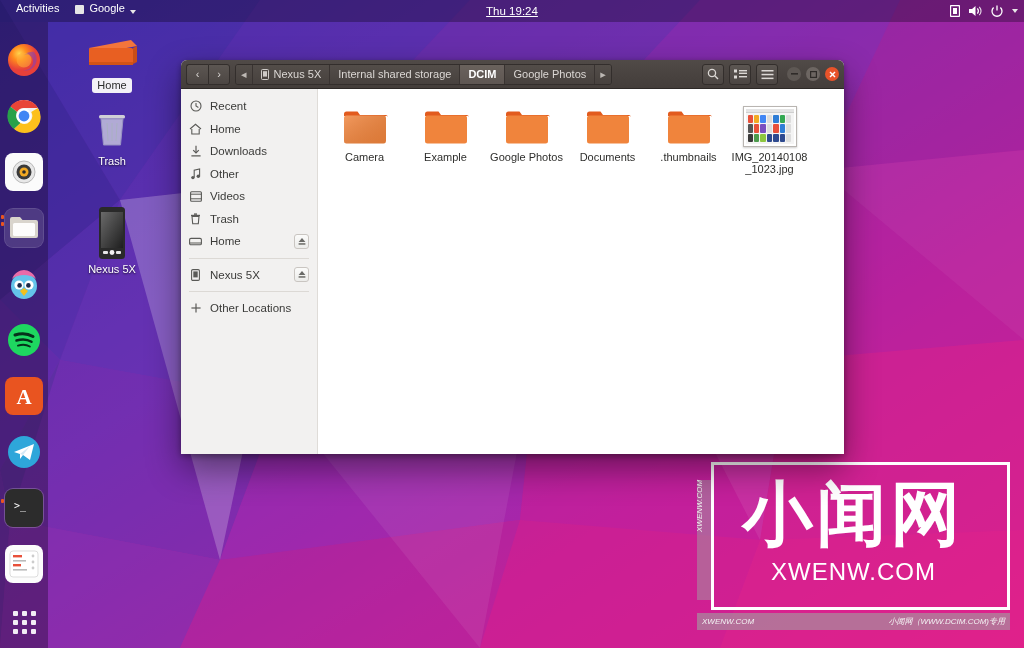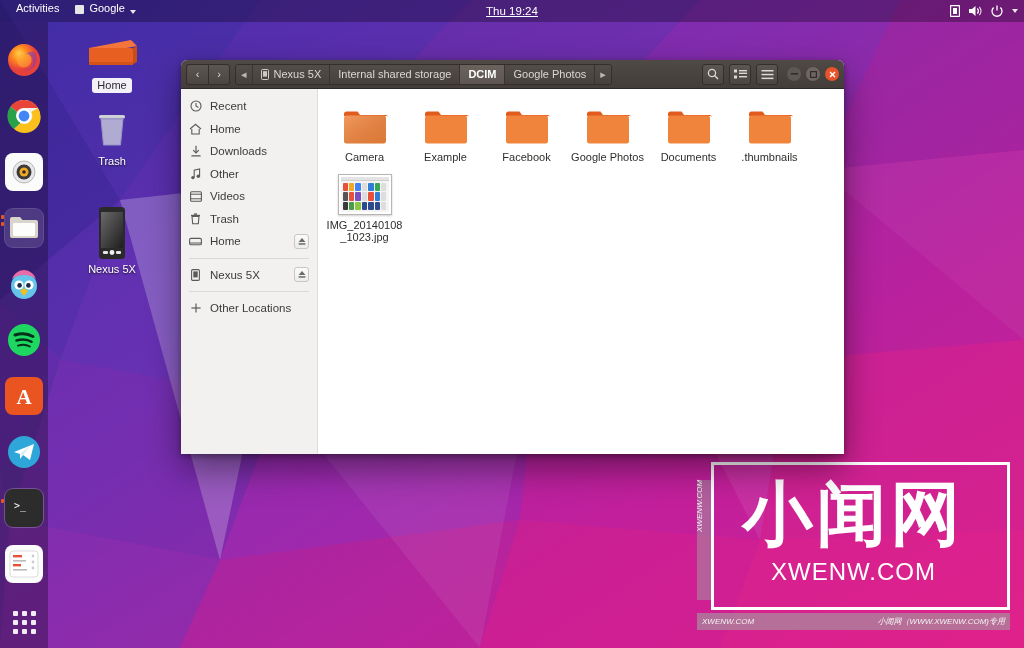--- a/index.html
+++ b/index.html
@@ -588,29 +588,20 @@
         <div class="fitem">
           <div class="glyph">
             <svg width="46" height="40" viewBox="0 0 46 40">
               <path d="M2 7a2.5 2.5 0 0 1 2.5-2.5h11L18 8h25.5A2.5 2.5 0 0 1 46 10.5V9H2z" fill="#e25b1e"></path>
               <rect x="2" y="8.5" width="42" height="28" rx="2.5" fill="#f0843c"></rect>
             </svg>
           </div>
           <div class="fname">Example</div>
         </div>
 
-        <div class="fitem">
-          <div class="glyph">
-            <svg width="46" height="40" viewBox="0 0 46 40">
-              <path d="M2 7a2.5 2.5 0 0 1 2.5-2.5h11L18 8h25.5A2.5 2.5 0 0 1 46 10.5V9H2z" fill="#e25b1e"></path>
-              <rect x="2" y="8.5" width="42" height="28" rx="2.5" fill="#f0843c"></rect>
-            </svg>
-          </div>
-          <div class="fname">Facebook</div>
-        </div>
 
         <div class="fitem">
           <div class="glyph">
             <svg width="46" height="40" viewBox="0 0 46 40">
               <path d="M2 7a2.5 2.5 0 0 1 2.5-2.5h11L18 8h25.5A2.5 2.5 0 0 1 46 10.5V9H2z" fill="#e25b1e"></path>
               <rect x="2" y="8.5" width="42" height="28" rx="2.5" fill="#f0843c"></rect>
             </svg>
           </div>
           <div class="fname">Google Photos</div>
         </div>
@@ -676,15 +667,15 @@
 
 <div id="watermark">
   <div id="wm-side">
     <span>XWENW.COM</span>
   </div>
   <div id="wm-box"></div>
   <div id="wm-cn">小闻网</div>
   <div id="wm-en">XWENW.COM</div>
   <div id="wm-strip">
     <span>XWENW.COM</span>
-    <span>小闻网（WWW.XWENW.COM)专用</span>
+    <span>小闻网（WWW.DCIM.COM)专用</span>
   </div>
 </div>
 
 </body></html>

